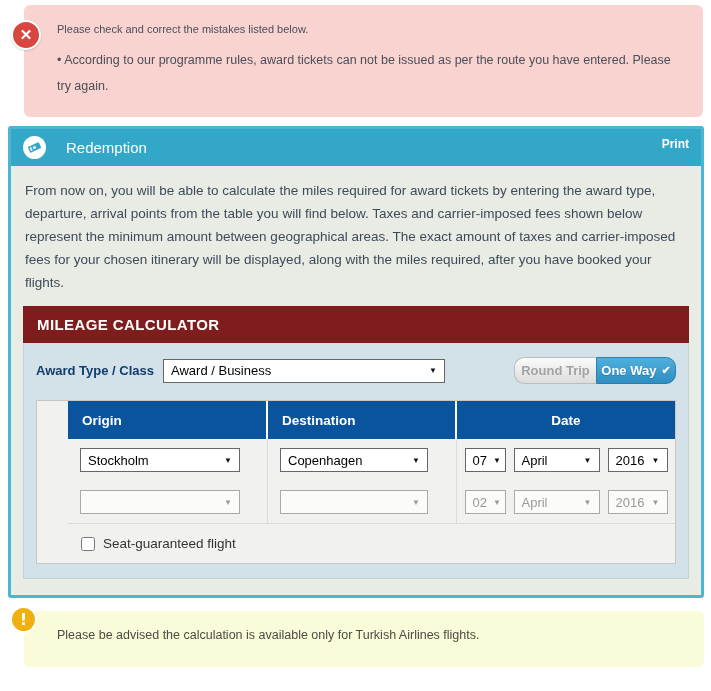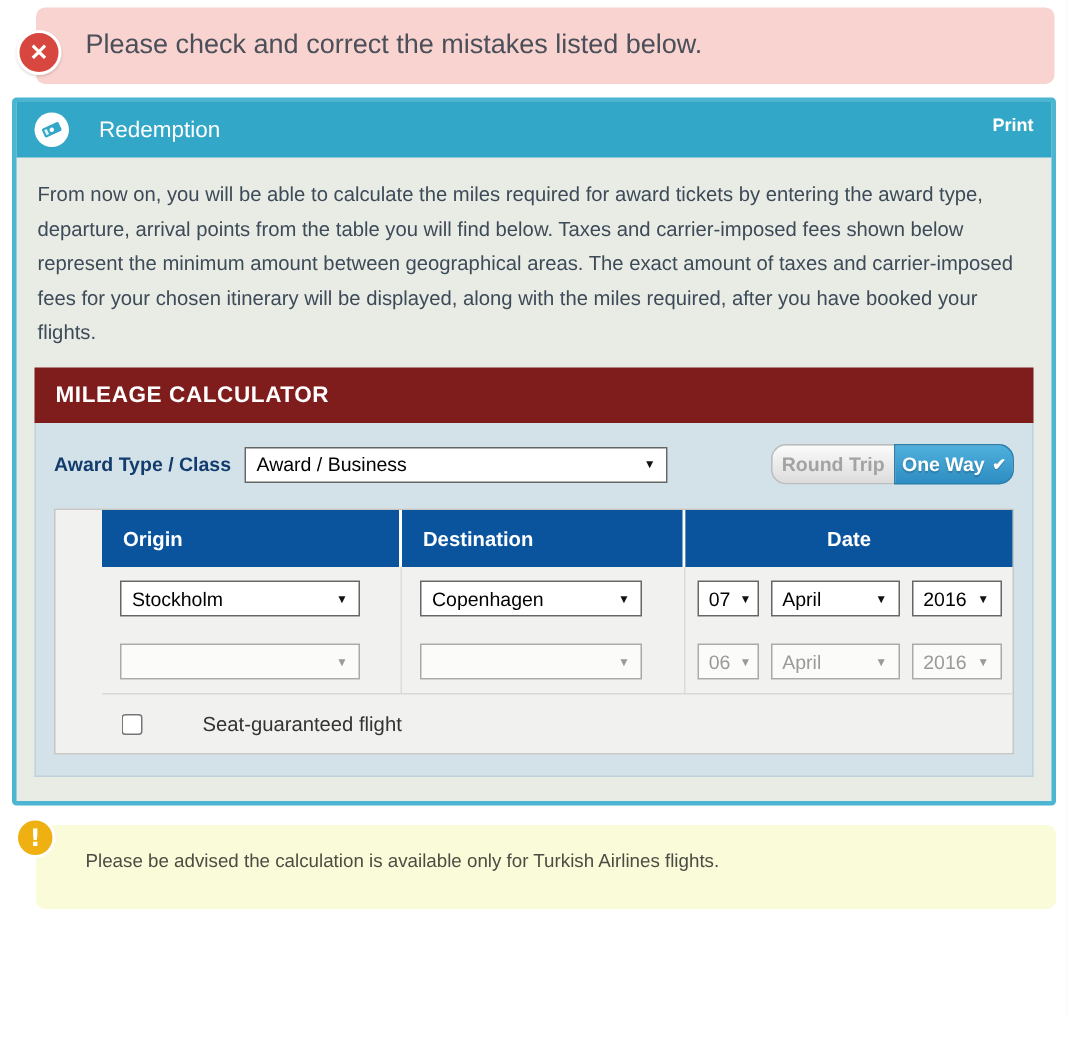--- a/index.html
+++ b/index.html
@@ -12,21 +12,21 @@
 
   
   .error-banner {
     position:relative;
     margin:5px 8px 0 24px;
     background:#f8d3cf;
     border-radius:6px;
     padding:15px 22px 18px 33px;
     color:#4a4f59;
   }
-  .error-banner .line1 { font-size:18px; line-height:18px; }
+  .error-banner .line1 { font-size:11px; line-height:18px; }
   .error-banner .bullet { font-size:12.5px; line-height:26px; margin-top:9px; }
   .round-icon {
     position:absolute; display:flex; align-items:center; justify-content:center;
     border-radius:50%; color:#fff; font-weight:bold;
   }
   .error-x {
     left:-13px; top:15px; width:30px; height:30px;
     background:#d7473f; border:2px solid #fff;
     font-size:15px; box-shadow:0 1px 2px rgba(0,0,0,.15);
   }
@@ -113,21 +113,21 @@
   .td-destination { width:189px; padding-left:12px; border-right:1px solid #dddcd8; height:100%; display:flex; align-items:center; }
   .td-date { flex:1; height:100%; display:flex; align-items:center; justify-content:center; gap:8px; }
   .sel-city { width:160px; }
   .sel-city2 { width:148px; }
   .sel-day { width:41px; }
   .sel-month { width:86px; }
   .sel-year { width:60px; }
 
   .checkbox-row {
     border-top:1px solid #d9d9d5; height:40px;
-    display:flex; align-items:center; padding-left:13px;gap:32px;
+    display:flex; align-items:center; padding-left:13px;
   }
   .checkbox-row input { width:14px; height:14px; cursor:pointer; }
   .checkbox-row label { font-size:13.5px; color:#333; margin-left:8px; cursor:pointer; }
 
   
   .info-banner {
     position:relative;
     margin:13px 7px 0 24px;
     background:#fafbd8;
     border-radius:6px;
@@ -143,20 +143,21 @@
   }
 </style>
 </head>
 <body>
 
 <div class="error-banner">
   <div class="round-icon error-x">
     <span>✕</span>
   </div>
   <div class="line1">Please check and correct the mistakes listed below.</div>
+  <div class="bullet">•  According to our programme rules, award tickets can not be issued as per the route you have entered. Please try again.</div>
 </div>
 
 <div class="panel">
   <div class="panel-header">
     <div class="ticket-circle">
       <svg width="15" height="15" viewBox="0 0 16 16">
         <g transform="rotate(-25 8 8)">
           <rect x="1.5" y="4.5" width="13" height="7" rx="1.2" fill="#33a7c7"></rect>
           <circle cx="8" cy="8" r="1.6" fill="#ffffff"></circle>
           <rect x="3" y="6" width="2" height="4" fill="#ffffff" opacity="0.85"></rect>
@@ -235,21 +236,21 @@
             </div>
           </div>
           <div class="td-destination">
             <div class="sel sel-city2 disabled">
               <span></span>
               <span class="arrow">▼</span>
             </div>
           </div>
           <div class="td-date">
             <div class="sel sel-day disabled">
-              <span>06</span>
+              <span>02</span>
               <span class="arrow">▼</span>
             </div>
             <div class="sel sel-month disabled">
               <span>April</span>
               <span class="arrow">▼</span>
             </div>
             <div class="sel sel-year disabled">
               <span>2016</span>
               <span class="arrow">▼</span>
             </div>

